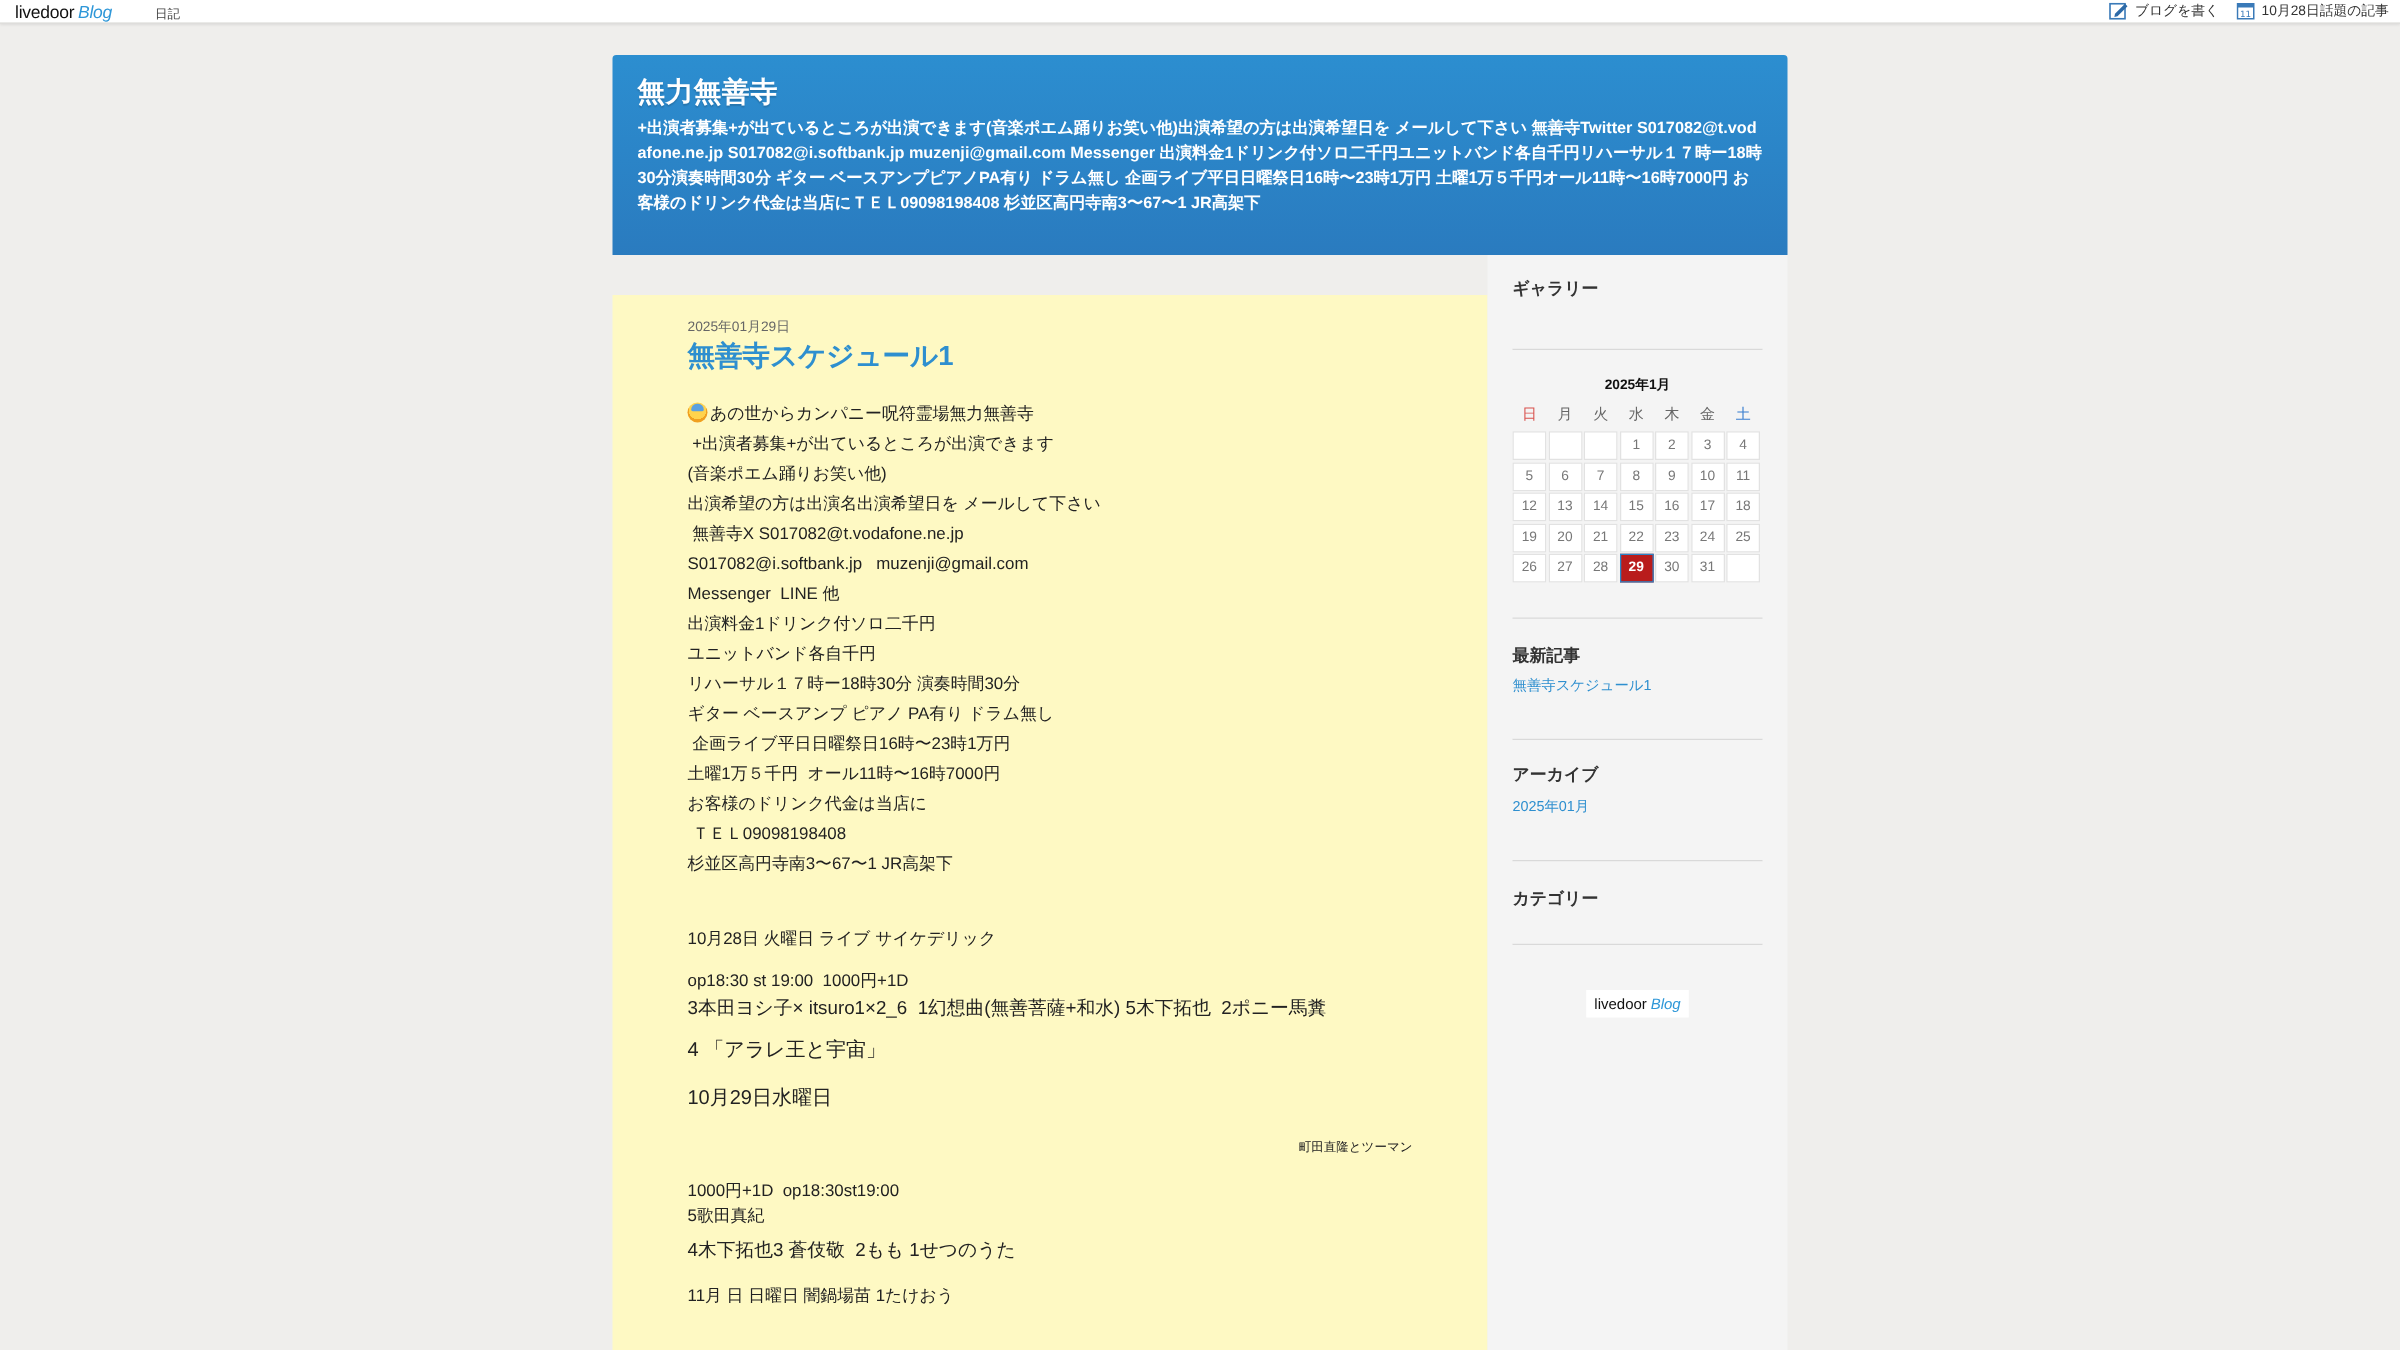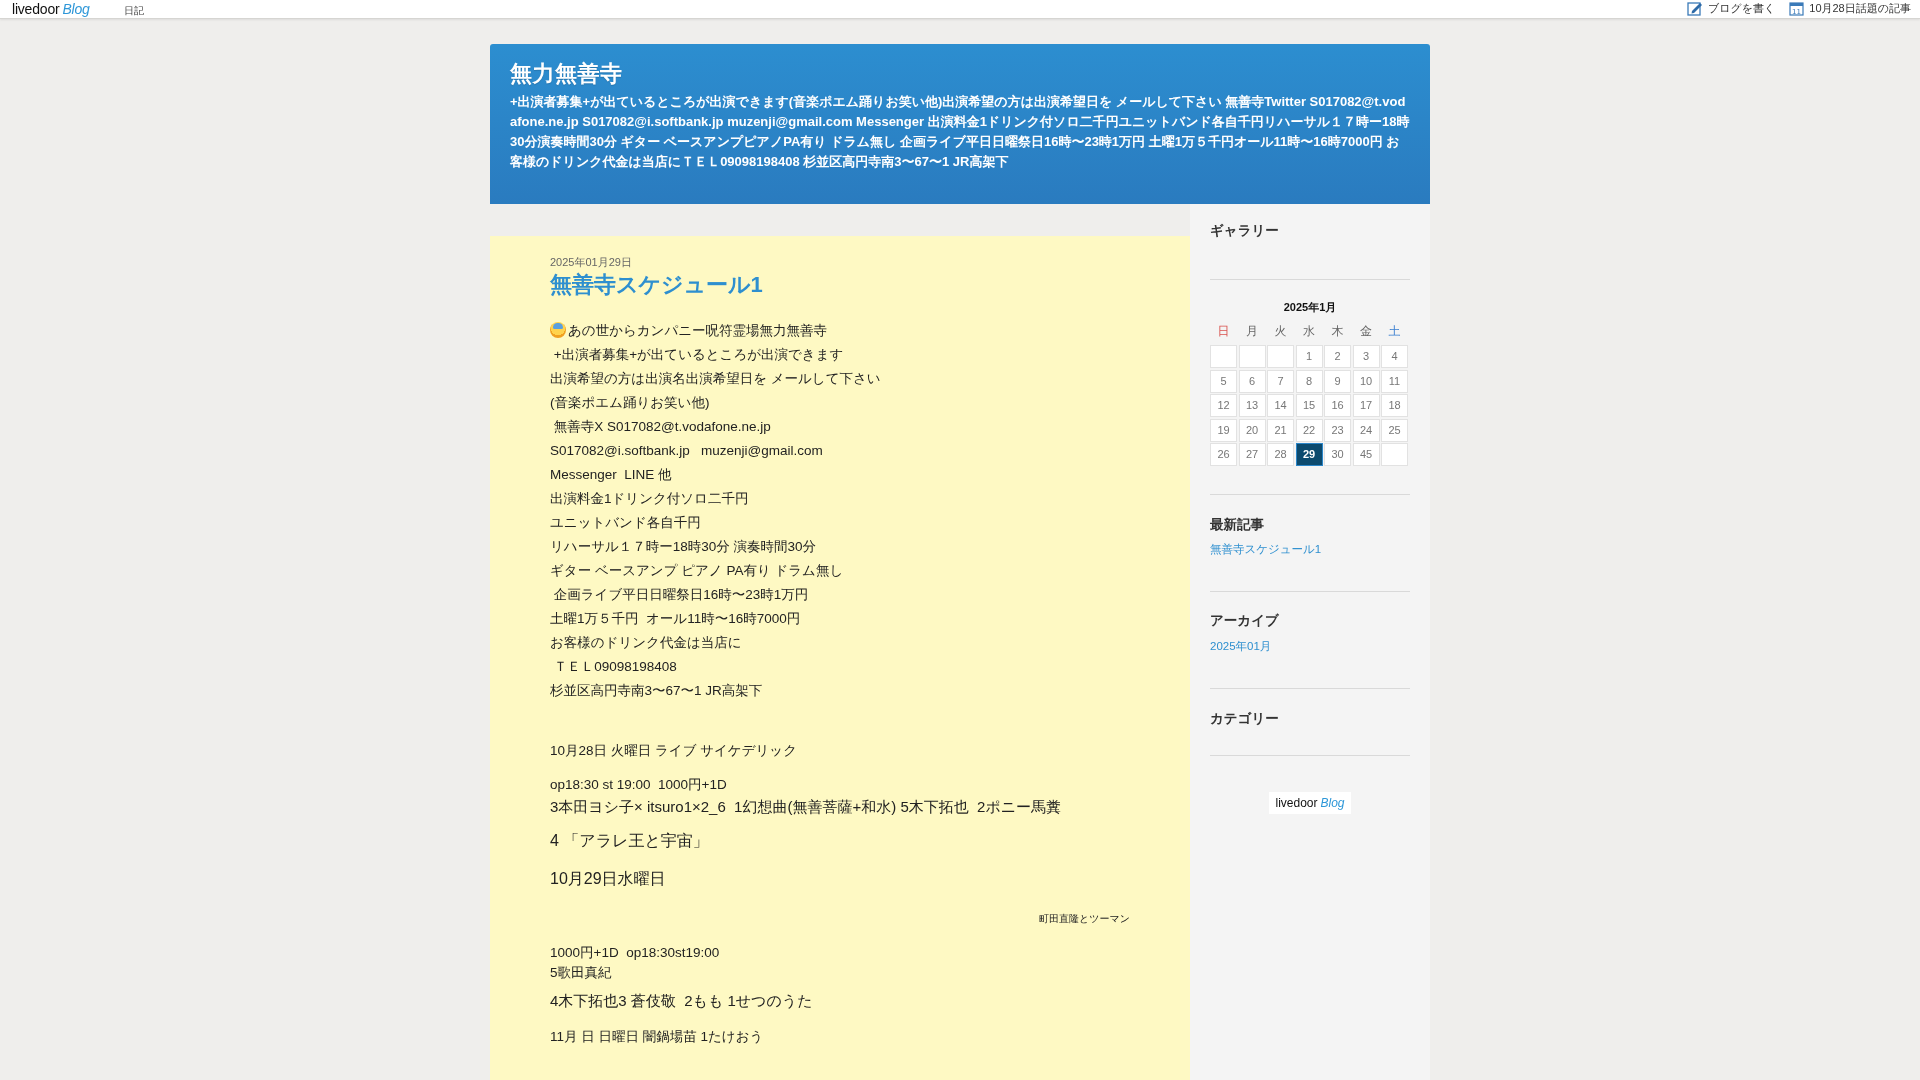--- a/index.html
+++ b/index.html
@@ -89,21 +89,21 @@
   .cal-title { text-align: center; font-size: 11px; font-weight: bold; color: #111; margin-top: 20px; }
   .cal-head { display: grid; grid-template-columns: repeat(7, 27px); gap: 1.5px; margin-top: 8px; }
   .cal-head div { text-align: center; font-size: 12px; color: #666; height: 18px; }
   .cal-head .sun { color: #d9534f; }
   .cal-head .sat { color: #3b7fd0; }
   .cal-grid { display: grid; grid-template-columns: repeat(7, 27px); gap: 1.5px; margin-top: 4px; }
   .cal-grid div {
     height: 23px; background: #fff; border: 1px solid #e2e2e2;
     font-size: 11px; color: #777; text-align: center; line-height: 21px;
   }
-  .cal-grid .today { background: #0c4a6e; color: #fff; border-color: #2a85c8; font-weight: bold; }
+  .cal-grid .today { background: #b91c1c; color: #fff; border-color: #2a85c8; font-weight: bold; }
 
   .footer-logo {
     display: inline-block; background: #fff; padding: 4px 6px; font-size: 12px; color: #111;
   }
   .footer-logo .blog { color: #2e97d8; font-style: italic; margin-left: 3px; }
 </style>
 </head>
 <body>
 
 <div class="topbar">
@@ -134,22 +134,22 @@
   <div class="title">無力無善寺</div>
   <div class="desc">+出演者募集+が出ているところが出演できます(音楽ポエム踊りお笑い他)出演希望の方は出演希望日を メールして下さい 無善寺Twitter S017082@t.vodafone.ne.jp S017082@i.softbank.jp muzenji@gmail.com Messenger 出演料金1ドリンク付ソロ二千円ユニットバンド各自千円リハーサル１７時ー18時30分演奏時間30分 ギター ベースアンプピアノPA有り ドラム無し 企画ライブ平日日曜祭日16時〜23時1万円 土曜1万５千円オール11時〜16時7000円 お客様のドリンク代金は当店にＴＥＬ09098198408 杉並区高円寺南3〜67〜1 JR高架下</div>
 </div>
 
 <div class="main">
   <div class="post-date">2025年01月29日</div>
   <div class="post-title">無善寺スケジュール1</div>
   <div class="post-body">
     <div class="line"><span class="emoji"></span><span>あの世からカンパニー呪符霊場無力無善寺</span></div>
     <div class="line"> +出演者募集+が出ているところが出演できます</div>
+    <div class="line">(音楽ポエム踊りお笑い他)</div>
     <div class="line">出演希望の方は出演名出演希望日を メールして下さい</div>
-    <div class="line">(音楽ポエム踊りお笑い他)</div>
     <div class="line"> 無善寺X S017082@t.vodafone.ne.jp</div>
     <div class="line">S017082@i.softbank.jp   muzenji@gmail.com</div>
     <div class="line">Messenger  LINE 他</div>
     <div class="line">出演料金1ドリンク付ソロ二千円</div>
     <div class="line">ユニットバンド各自千円</div>
     <div class="line">リハーサル１７時ー18時30分 演奏時間30分</div>
     <div class="line">ギター ベースアンプ ピアノ PA有り ドラム無し</div>
     <div class="line"> 企画ライブ平日日曜祭日16時〜23時1万円</div>
     <div class="line">土曜1万５千円  オール11時〜16時7000円</div>
     <div class="line">お客様のドリンク代金は当店に</div>
@@ -211,21 +211,21 @@
       <div>21</div>
       <div>22</div>
       <div>23</div>
       <div>24</div>
       <div>25</div>
       <div>26</div>
       <div>27</div>
       <div>28</div>
       <div class="today">29</div>
       <div>30</div>
-      <div>45</div>
+      <div>31</div>
       <div></div>
     </div>
   </div>
 
   <hr class="side-hr" style="margin-top:28px;">
   <div class="side-heading" style="margin-top:20px;">最新記事</div>
   <a class="side-link" style="margin-top:6px;">無善寺スケジュール1</a>
 
   <hr class="side-hr" style="margin-top:34px;">
   <div class="side-heading" style="margin-top:20px;font-family:Liberation Mono, monospace;">アーカイブ</div>

